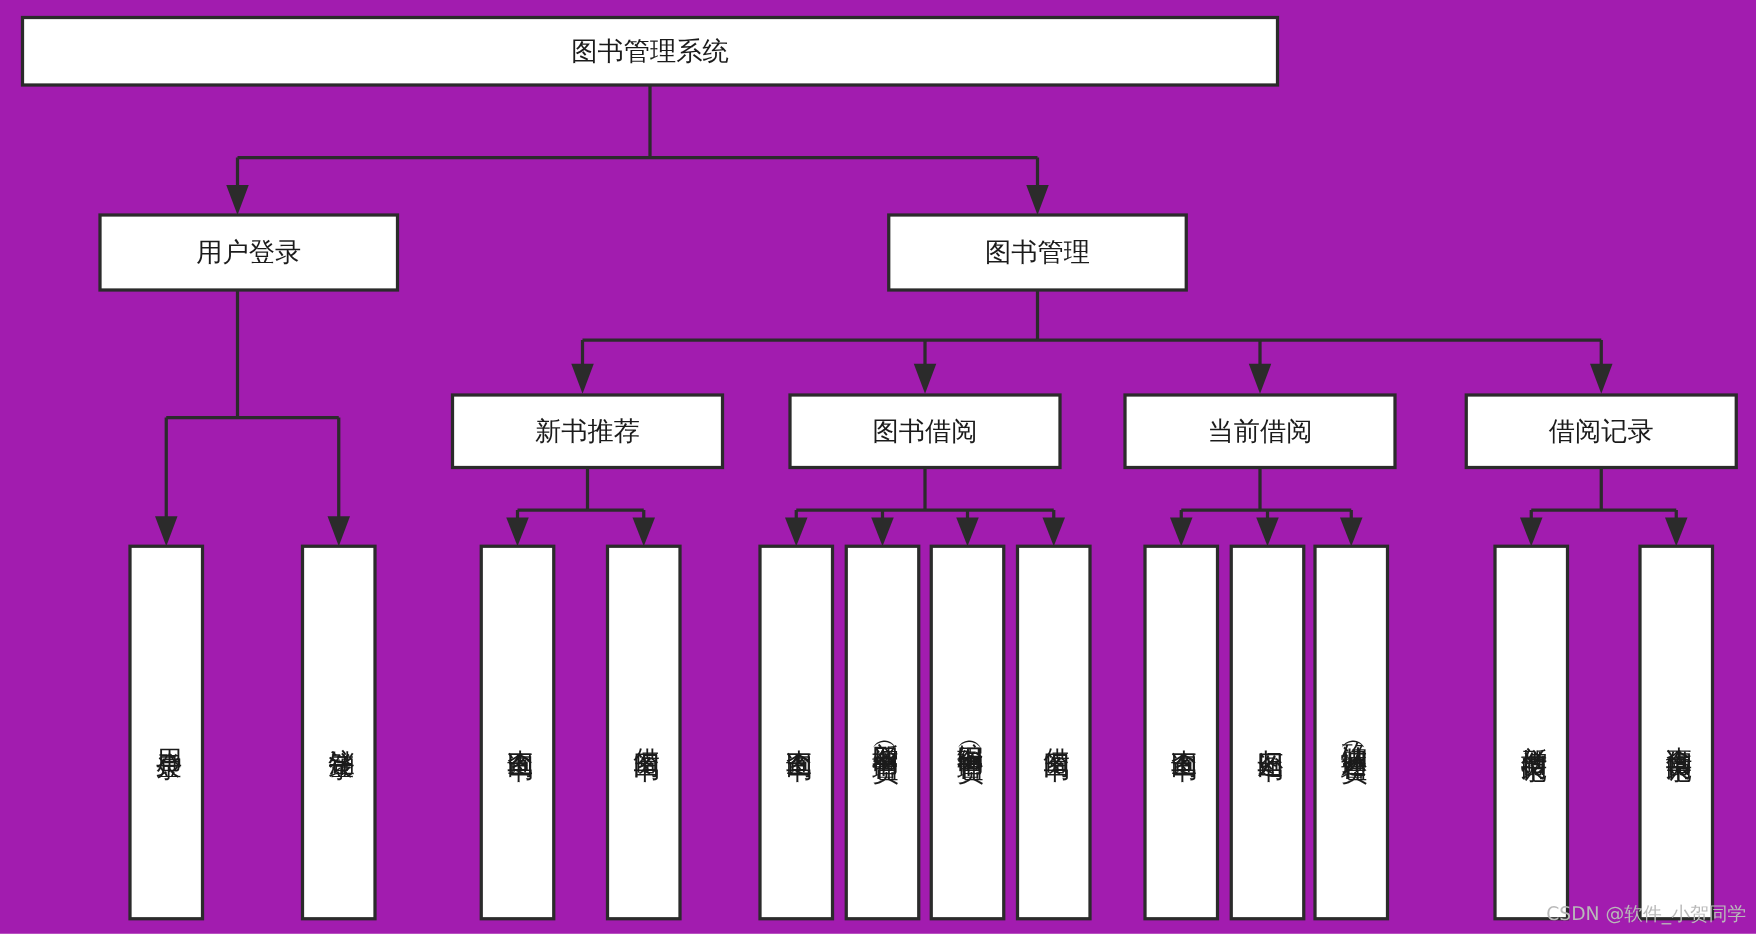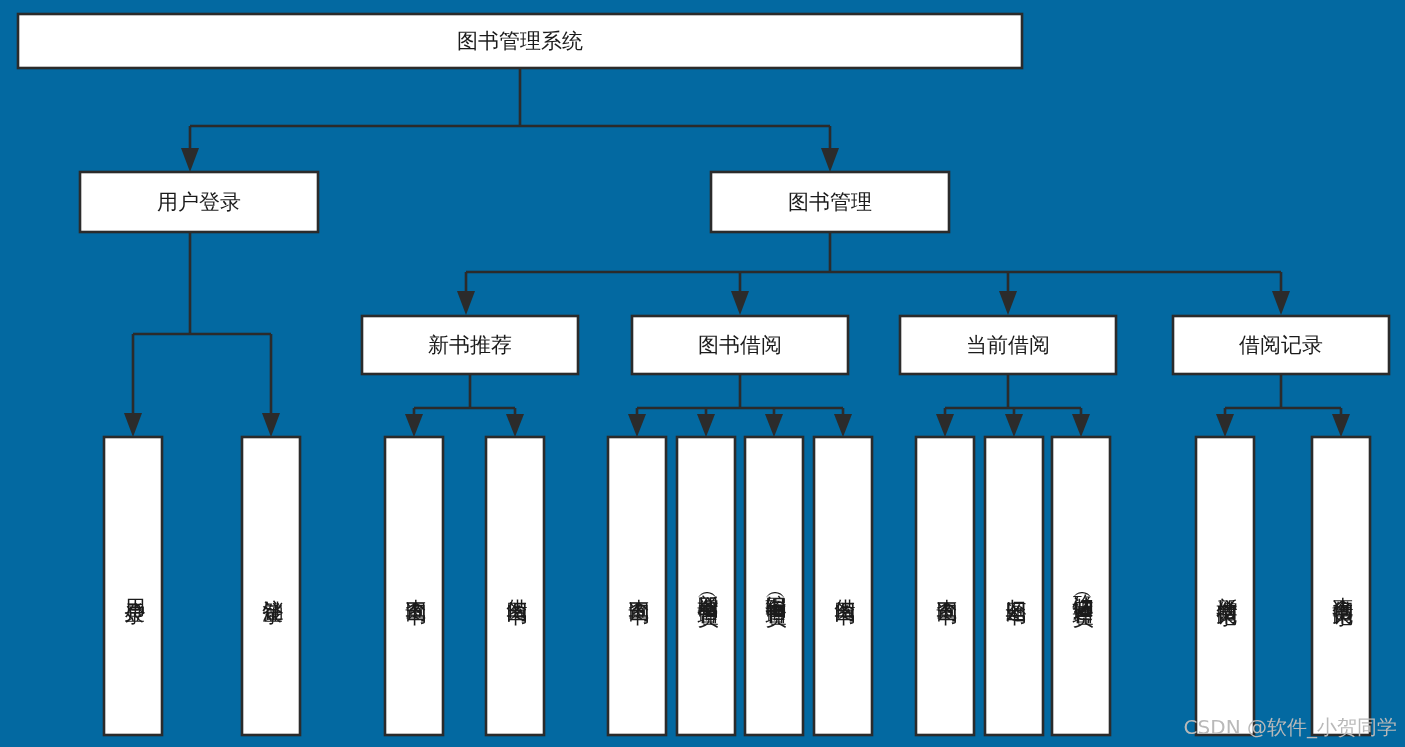--- a/index.html
+++ b/index.html
@@ -10,21 +10,21 @@
   body {
     width: 1405px;
     height: 747px;
     font-family: "DejaVu Sans", "Liberation Sans", sans-serif;
     overflow: hidden;
   }
   #diagram-root {
     position: relative;
     width: 1405px;
     height: 747px;
-    background: #0369a1;
+    background: #a21caf;
   }
   svg.flow {
     position: absolute;
     left: 0;
     top: 0;
     width: 1405px;
     height: 747px;
     display: block;
   }
   .node-rect {
@@ -56,21 +56,21 @@
     text-anchor: middle;
     dominant-baseline: middle;
     writing-mode: vertical-rl;
     letter-spacing: 2px;
   }
   .watermark-text {
     position: absolute;
     right: 8px;
     bottom: 6px;
     font-family: "DejaVu Sans", "Liberation Sans", sans-serif;
-    font-size: 20px;
+    font-size: 15px;
     color: #b9b9b9;
     white-space: nowrap;
     user-select: none;
   }
 </style>
 </head>
 <body>
 
 <div id="diagram-root">
 

